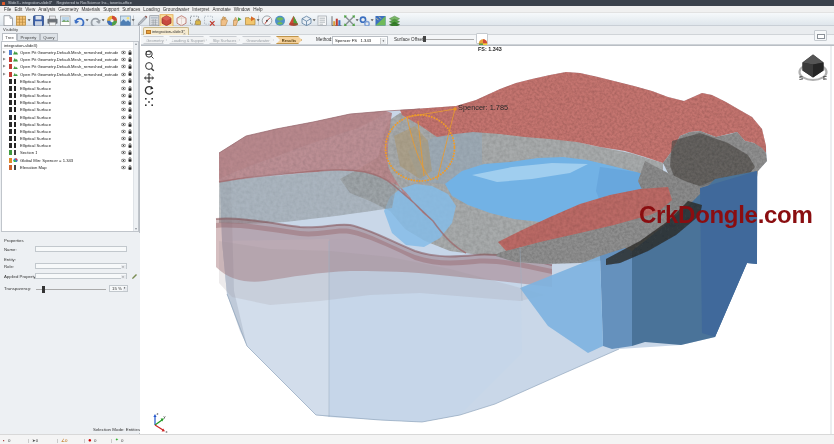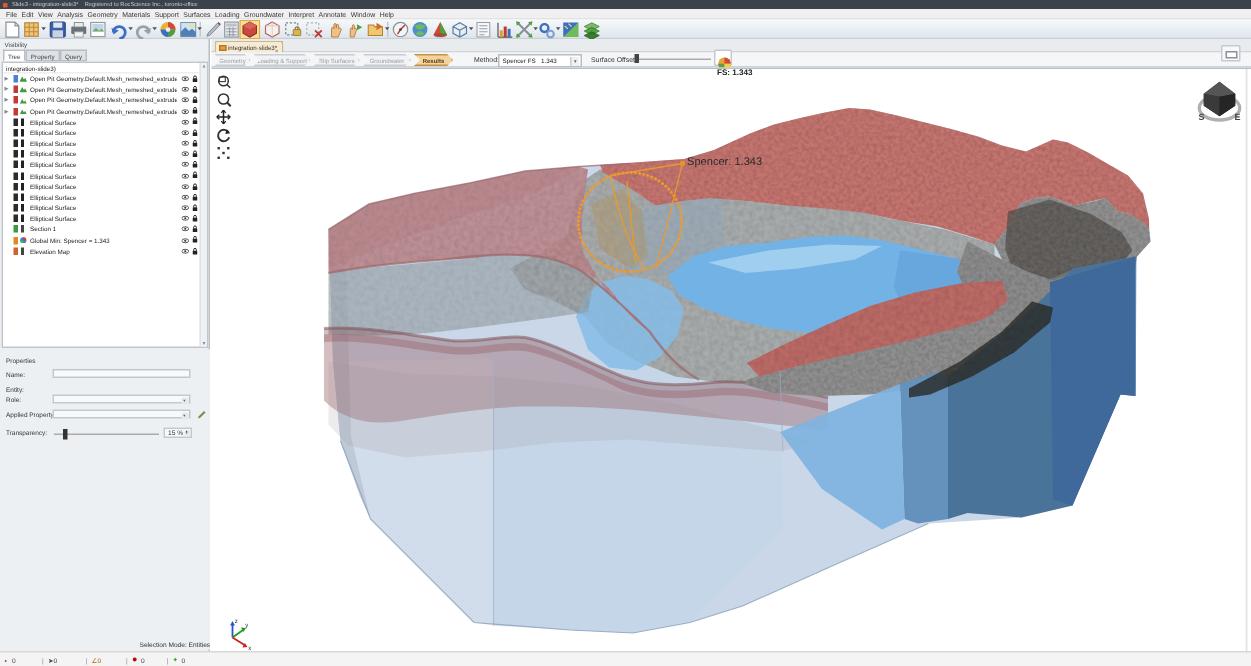--- a/index.html
+++ b/index.html
@@ -589,21 +589,22 @@
 <g transform="translate(149,101)" fill="#333" stroke="none">
             <rect x="-4" y="-4" width="1.6" height="1.6"></rect>
             <rect x="2.4" y="-4" width="1.6" height="1.6"></rect>
             <rect x="-0.8" y="-0.8" width="1.6" height="1.6"></rect>
             <rect x="-4" y="2.4" width="1.6" height="1.6"></rect>
             <rect x="2.4" y="2.4" width="1.6" height="1.6"></rect>
           </g>
 </g>
 </svg></div>
 <div class="abs" id="fslabel">FS: 1.343</div>
-<div class="abs" id="spencer">Spencer: 1.343</div>
+<div class="abs" id="spencer">Spencer: 1.785</div>
+<div class="abs" id="crk">CrkDongle.com</div>
 <div class="abs" id="statusbar">
 <span style="position:absolute;left:3px;top:3px;color:#a33">▪</span>
       <span style="position:absolute;left:8px;top:2.5px">0</span>
 <span style="position:absolute;left:28px;top:2.5px;color:#888">|</span>
 <span style="position:absolute;left:32px;top:2.5px">➤0</span>
 <span style="position:absolute;left:57px;top:2.5px;color:#888">|</span>
 <span style="position:absolute;left:61px;top:2.5px;color:#b60">∠0</span>
 <span style="position:absolute;left:84px;top:2.5px;color:#888">|</span>
 <span style="position:absolute;left:88px;top:1.5px;color:#c00;font-size:6px">●</span>
       <span style="position:absolute;left:94px;top:2.5px">0</span>

